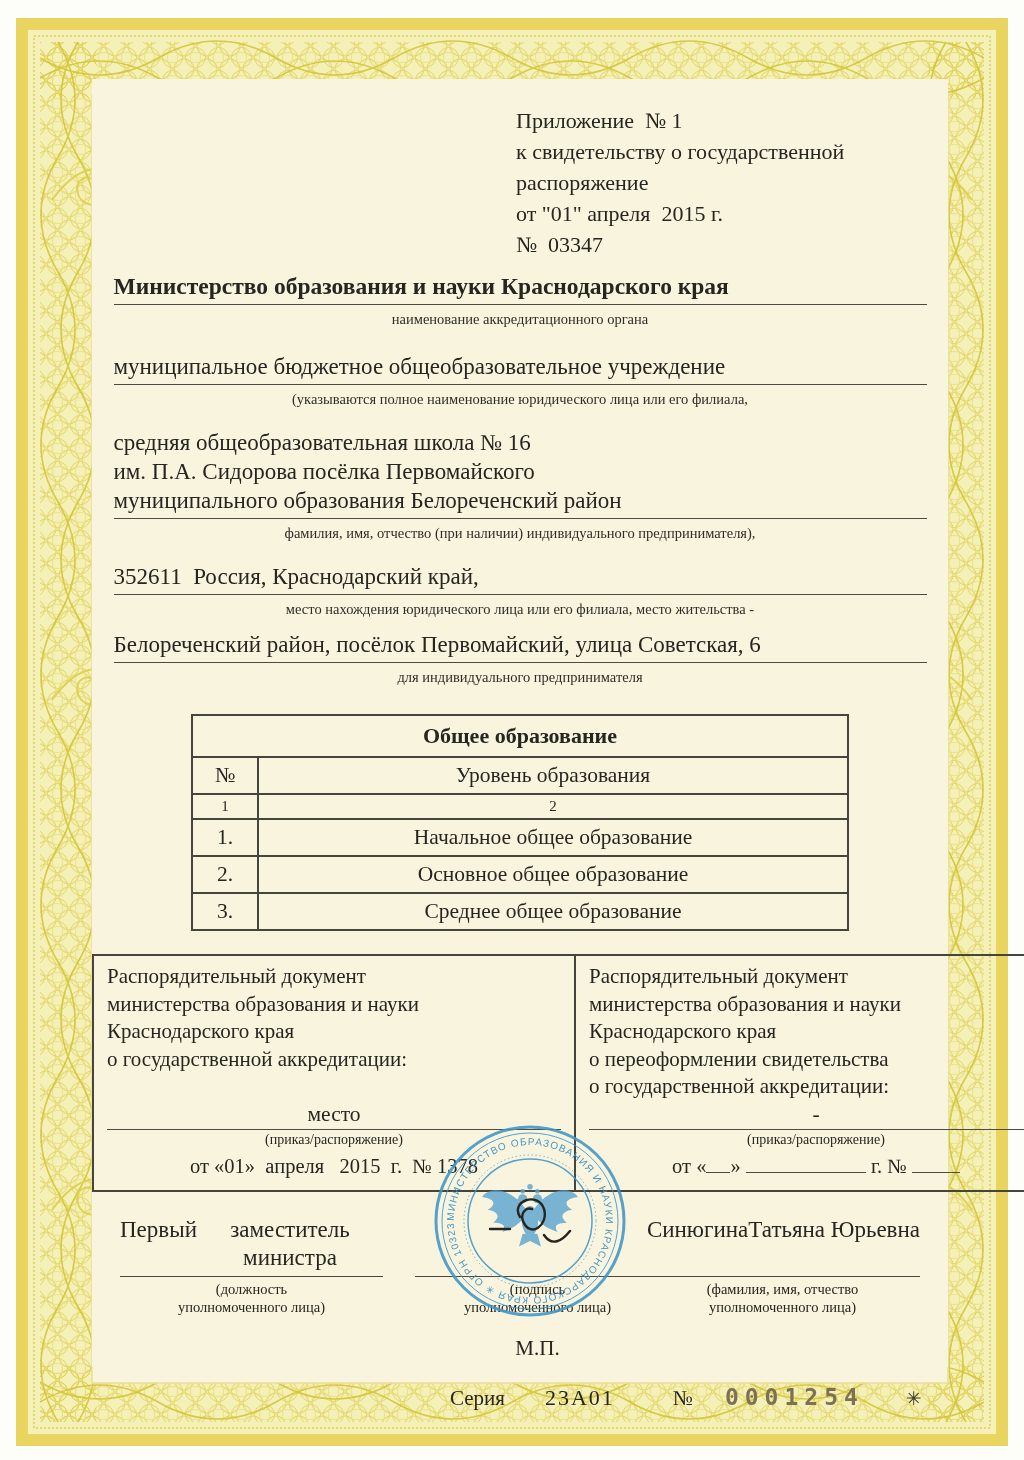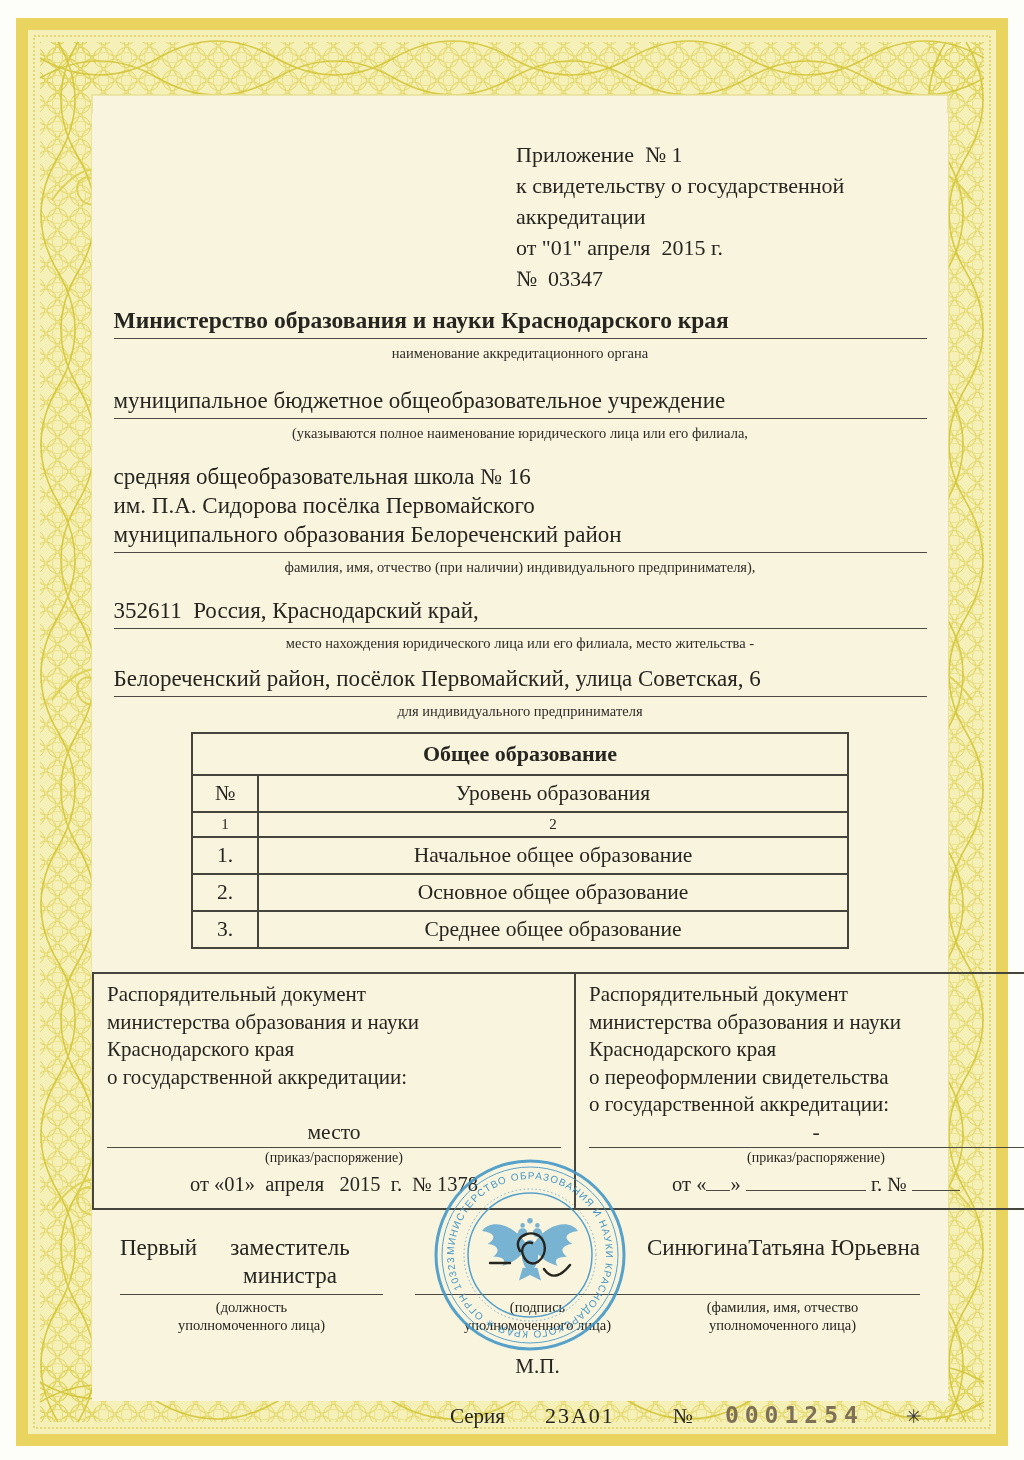--- a/index.html
+++ b/index.html
@@ -1,32 +1,32 @@
 <!DOCTYPE html>
 <html><head>
 <meta charset="utf-8">
 <style>
   html,body{margin:0;padding:0;background:#ffffff;}
   .page{position:relative;width:1024px;height:1460px;background:#fdfdfa;overflow:hidden;
         font-family:"Liberation Serif",serif;color:#262520;}
   .frame-svg{position:absolute;left:0;top:0;z-index:0;}
-  .panel{position:absolute;left:92px;top:113px;width:856px;height:1288px;background:#f9f4de;z-index:1;}
+  .panel{position:absolute;left:92px;top:79px;width:856px;height:1288px;background:#f9f4de;z-index:1;}
   [data-bind]{white-space:pre-wrap;}
 
   .appendix{margin:26px 0 0 424px;font-size:22px;line-height:31px;}
 
   .field{width:813px;margin:0 auto;}
   .field-value{font-size:23px;text-align:left;border-bottom:1.6px solid #4d4a42;
                padding-bottom:3px;line-height:29px;}
   .field-value.bold{font-weight:bold;font-size:23.5px;}
   .field-caption{font-size:14.5px;text-align:center;margin-top:6px;line-height:17px;color:#2e2d28;}
 
   .mt12{margin-top:12px;} .mt20{margin-top:20px;} .mt24{margin-top:24px;}
 
-  .edu-table{margin:12px auto 0;width:658px;border-collapse:collapse;}
+  .edu-table{margin:28px auto 0;width:658px;border-collapse:collapse;}
   .edu-table td{border:2px solid #45443d;text-align:center;font-size:21.5px;padding:5px 4px;}
   .edu-table .title-cell{font-weight:bold;font-size:22px;padding:7px 4px;}
   .edu-table .num-col{width:56px;}
   .edu-table .idx td{font-size:15px;padding:3px;}
 
   .boxes{margin:23px auto 0;width:966px;display:flex;border:2.2px solid #45443d;box-sizing:border-box;}
   .box{flex:1;padding:7px 13px 9px;font-size:21px;line-height:27.5px;min-height:208px;
        display:flex;flex-direction:column;box-sizing:border-box;}
   .box.left{border-right:2.2px solid #45443d;}
   .spacer{flex:1;}
@@ -103,21 +103,21 @@
       <path d="M972,1210 c-26,-36 -56,-40 -58,-14 c-2,20 26,26 32,8 c5,-14 -10,-22 -18,-12"></path>
     </g>
     <rect x="92" y="95" width="856" height="1288" fill="#f9f4de" stroke="#e7df96" stroke-width="1.5"></rect>
   </svg>
 
   <div class="panel">
 
     <div class="appendix">
       <div data-bind="doc.appendix_lines.0">Приложение  № 1</div>
       <div data-bind="doc.appendix_lines.1">к свидетельству о государственной</div>
-      <div data-bind="doc.appendix_lines.2">аккредитации</div>
+      <div data-bind="doc.appendix_lines.2">распоряжение</div>
       <div data-bind="doc.appendix_lines.3">от "01" апреля  2015 г.</div>
       <div data-bind="doc.appendix_lines.4">№  03347</div>
     </div>
 
     <div class="field mt12">
       <div class="field-value bold" data-bind="doc.authority.value">Министерство образования и науки Краснодарского края</div>
       <div class="field-caption" data-bind="doc.authority.caption">наименование аккредитационного органа</div>
     </div>
 
     <div class="field mt24">

